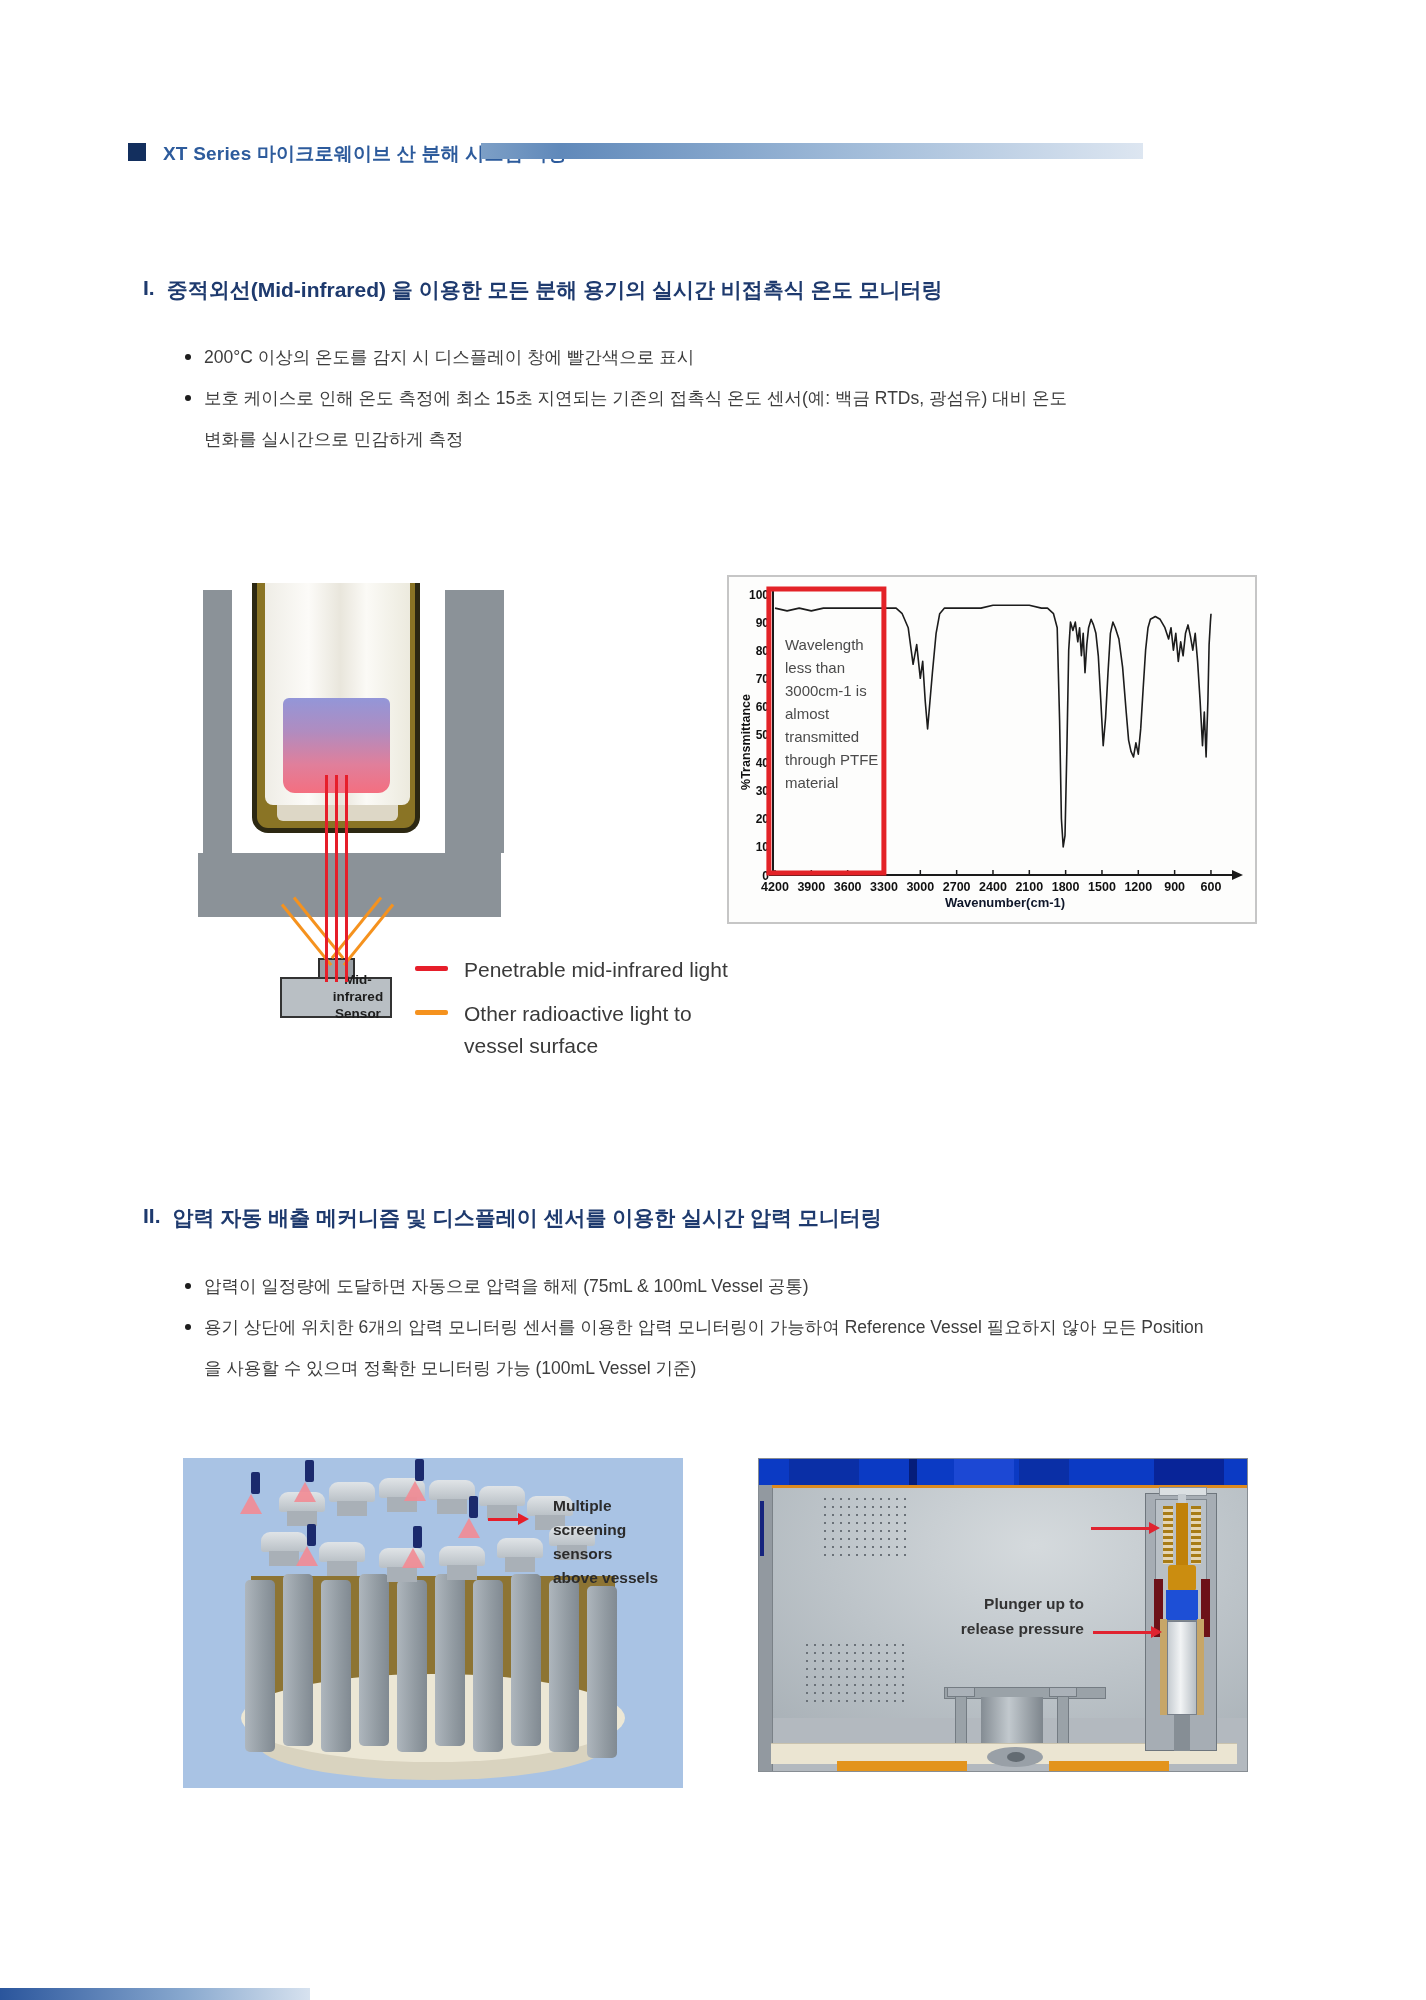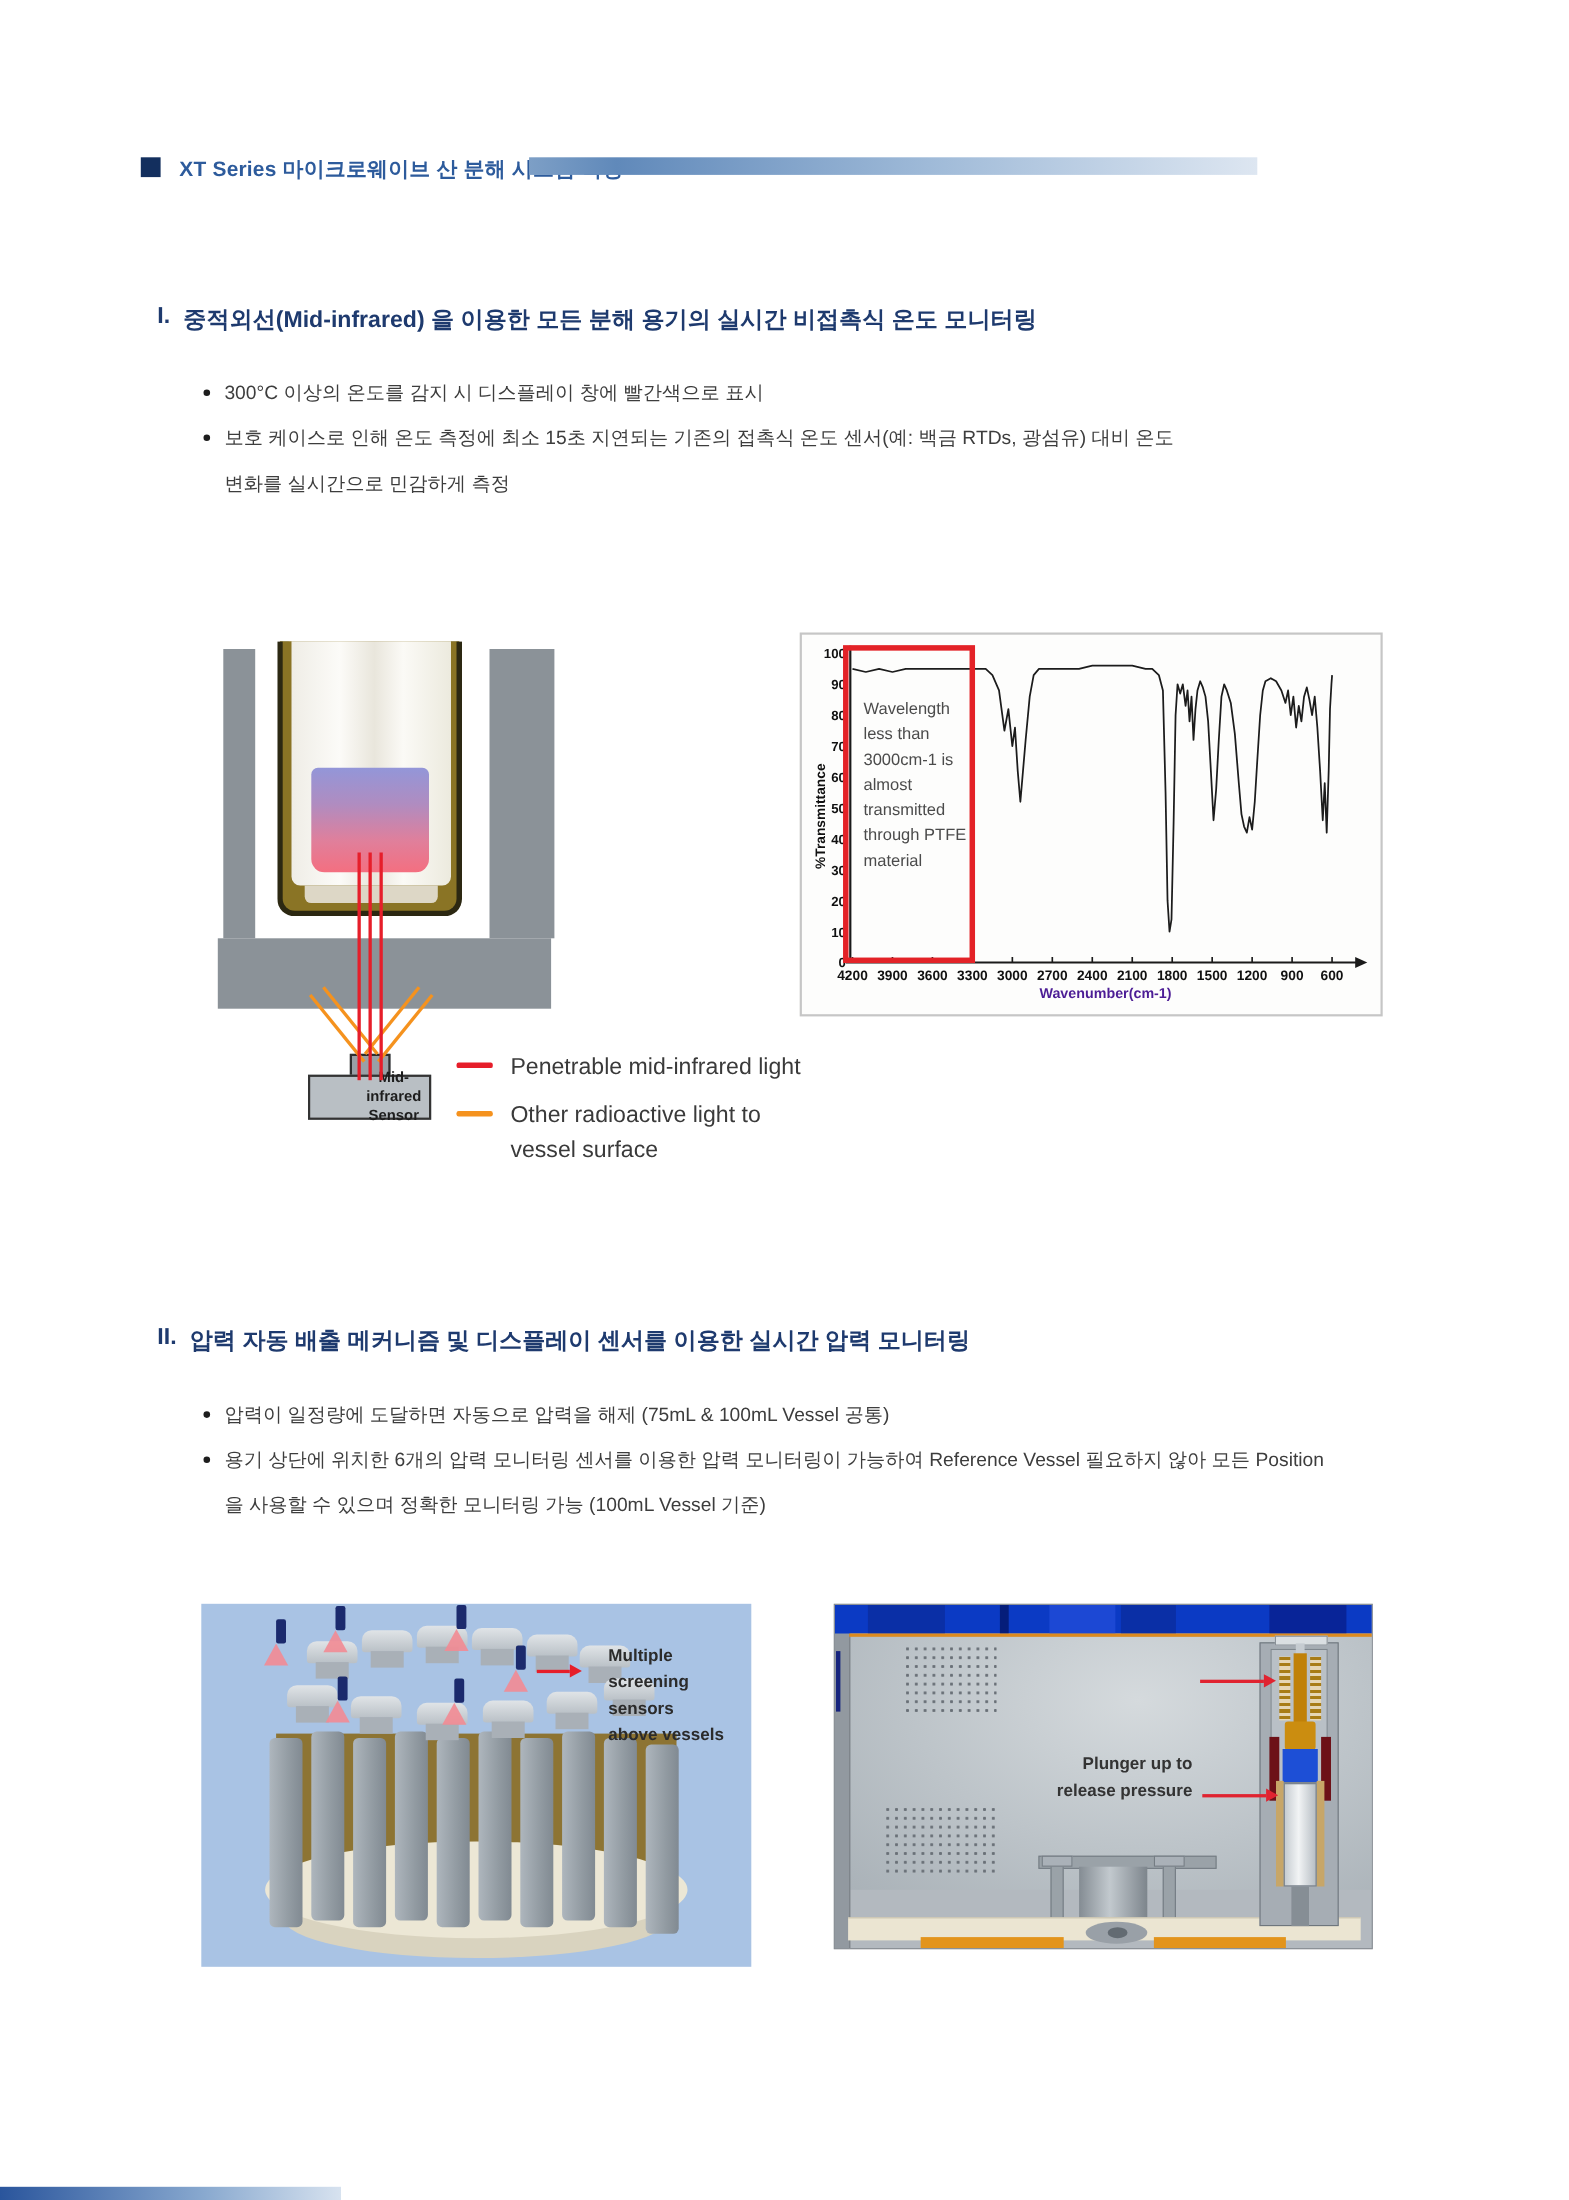--- a/index.html
+++ b/index.html
@@ -45,21 +45,21 @@
               font-size:13.5px;font-weight:bold;color:#1d1d1d;line-height:1.25;z-index:4;padding-left:44px;}
   .lg-swatch{position:absolute;width:33px;height:5px;border-radius:2px;}
   .lg-text{position:absolute;font-size:21px;color:#3a3a3a;line-height:1.5;}
 
   
   #chart{left:727px;top:575px;width:526px;height:345px;background:#fdfdfc;border:2px solid #c6c6c6;box-sizing:content-box;}
   #ir-chart-svg{position:absolute;left:0;top:0;}
   #ir-chart-svg text{font-family:"Liberation Sans",sans-serif;}
   .chart-ylabel{left:-62px;top:157px;width:160px;height:16px;text-align:center;transform:rotate(-90deg);
                 font-size:12.5px;font-weight:bold;color:#111;}
-  .chart-xlabel{left:46px;top:318px;width:460px;text-align:center;font-size:13px;font-weight:bold;color:#4c1d95;}
+  .chart-xlabel{left:46px;top:318px;width:460px;text-align:center;font-size:13px;font-weight:bold;color:#0f172a;}
   .chart-note{left:56px;top:56px;width:105px;font-size:15px;color:#4b4b4b;line-height:23px;}
   .chart-watermark{left:128px;top:126px;font-family:"DejaVu Serif",serif;font-weight:bold;font-size:34px;
                    color:rgba(125,130,210,0.6);letter-spacing:2px;}
 
   
   #rotor{left:183px;top:1458px;width:500px;height:330px;background:#a9c3e4;overflow:hidden;}
   .rotor-brown{left:68px;top:118px;width:364px;height:155px;background:#8d7433;}
   .base-dark{left:74px;top:248px;width:352px;height:74px;background:#d9d3bf;border-radius:50%;}
   .base-light{left:58px;top:216px;width:384px;height:88px;background:#ece7d5;border-radius:50%;}
   .rcol{position:absolute;width:30px;height:172px;border-radius:5px;
@@ -124,21 +124,21 @@
 
   <div class="abs hdr-square"></div>
   <div class="abs hdr-title">XT Series 마이크로웨이브 산 분해 시스템 특징</div>
   <div class="abs hdr-bar"></div>
 
   <div class="abs sec-head sec1-head">
     <span>I.</span>
     <span>중적외선(Mid-infrared) 을 이용한 모든 분해 용기의 실시간 비접촉식 온도 모니터링</span>
   </div>
   <ul class="abs blt sec1-list">
-    <li>300°C 이상의 온도를 감지 시 디스플레이 창에 빨간색으로 표시</li>
+    <li>200°C 이상의 온도를 감지 시 디스플레이 창에 빨간색으로 표시</li>
     <li>보호 케이스로 인해 온도 측정에 최소 15초 지연되는 기존의 접촉식 온도 센서(예: 백금 RTDs, 광섬유) 대비 온도 변화를 실시간으로 민감하게 측정</li>
   </ul>
 
   <div class="abs" id="vessel-scene">
     <div class="abs wallL"></div>
     <div class="abs wallR"></div>
     <div class="abs slab"></div>
     <div class="abs vessel"></div>
     <div class="abs liner"></div>
     <div class="abs liner-foot"></div>

